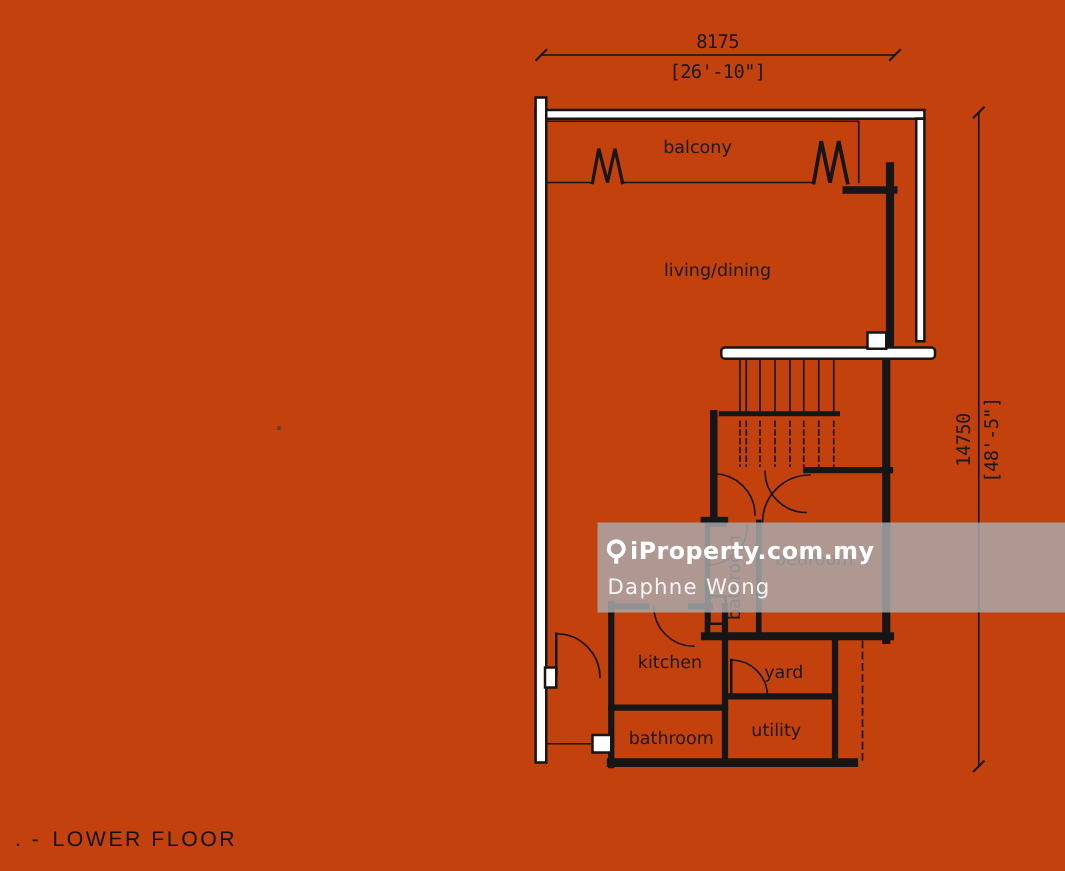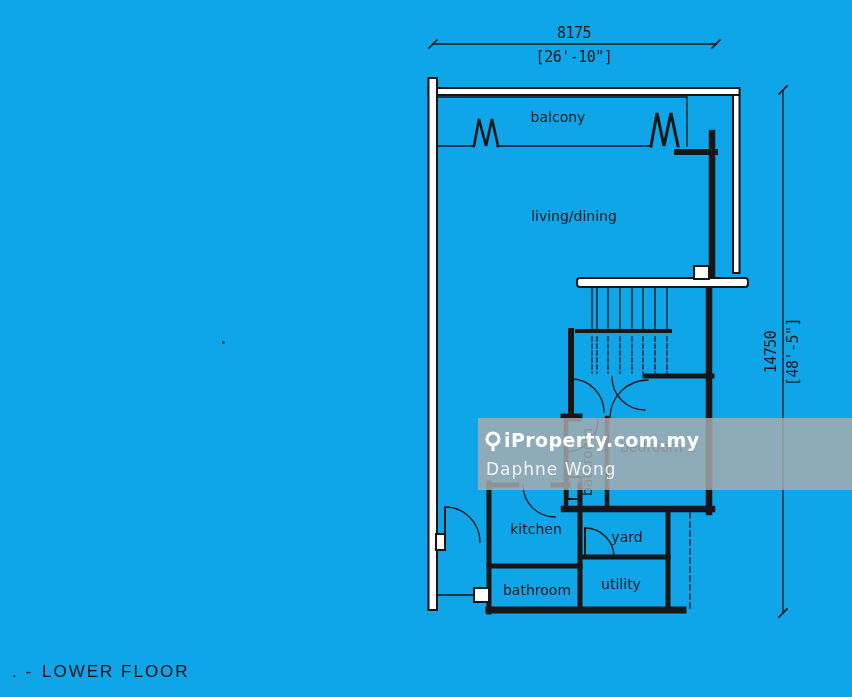--- a/index.html
+++ b/index.html
@@ -1,16 +1,16 @@
 <!DOCTYPE html>
 <html><head>
 <meta charset="utf-8">
 <style>
   html,body{margin:0;padding:0;background:#ffffff;}
-  #stage{position:relative;width:852px;height:697px;background:#0ea5e9;overflow:hidden;
+  #stage{position:relative;width:852px;height:697px;background:#c2410c;overflow:hidden;
          font-family:"DejaVu Sans", sans-serif;}
   svg{position:absolute;left:0;top:0;}
   .ink{stroke:#161616;fill:none;stroke-linecap:square;}
   .thin{stroke-width:1.3;}
   .wall{stroke-width:5;}
   .wallx{stroke-width:6.5;}
   .hollow{fill:#ffffff;stroke:#161616;stroke-width:2;}
   .lbl{fill:#191919;font-size:14px;font-family:"DejaVu Sans",sans-serif;}
   .dim{fill:#191919;font-size:15px;font-family:"DejaVu Sans Mono",monospace;letter-spacing:-0.5px;}
   .wmband{fill:#a9acaf;fill-opacity:0.82;}

